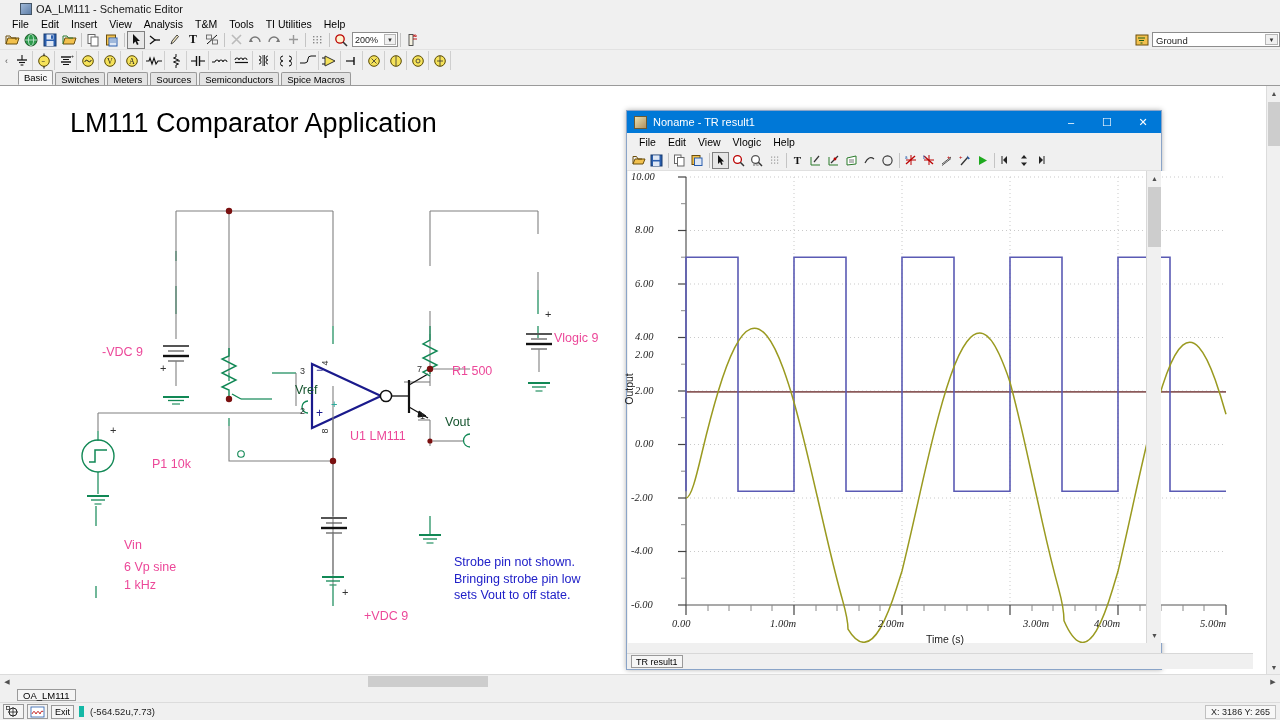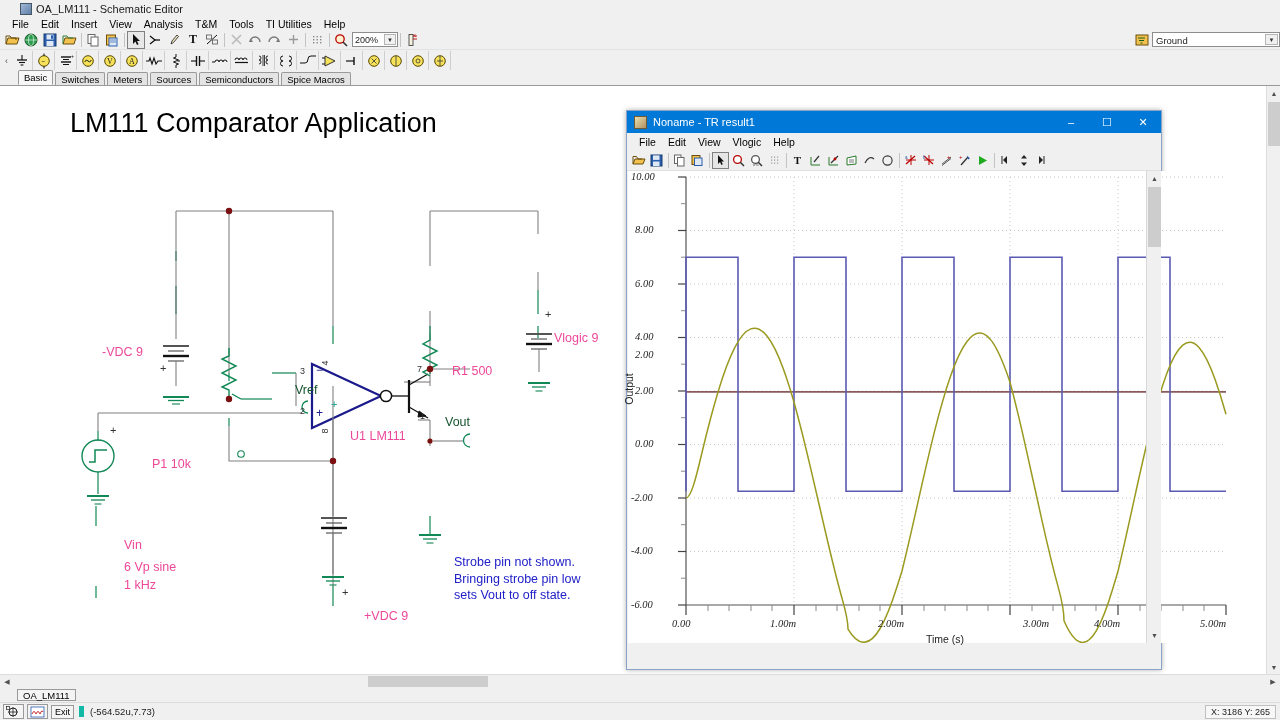--- a/index.html
+++ b/index.html
@@ -992,20 +992,23 @@
       <div class="axname" style="left:298px; top:462px;">Time (s)</div>
       <div class="axname" style="left:-15px; top:212px; transform:rotate(-90deg);">Output</div>
     </div>
 
     <div class="gvscroll">
       <div class="ar" style="top:0;">▲</div>
       <div class="thumb"></div>
       <div class="ar" style="bottom:0;">▼</div>
     </div>
 
+    <div class="gstatus">
+      <div class="rtab">TR result1</div>
+    </div>
   </div>
 
   <div class="hscroll">
     <div class="ar" style="left:0;">◀</div>
     <div class="thumb"></div>
     <div class="ar" style="right:0;">▶</div>
   </div>
 
   <div class="doctabrow">
     <div class="doctab">OA_LM111</div>

